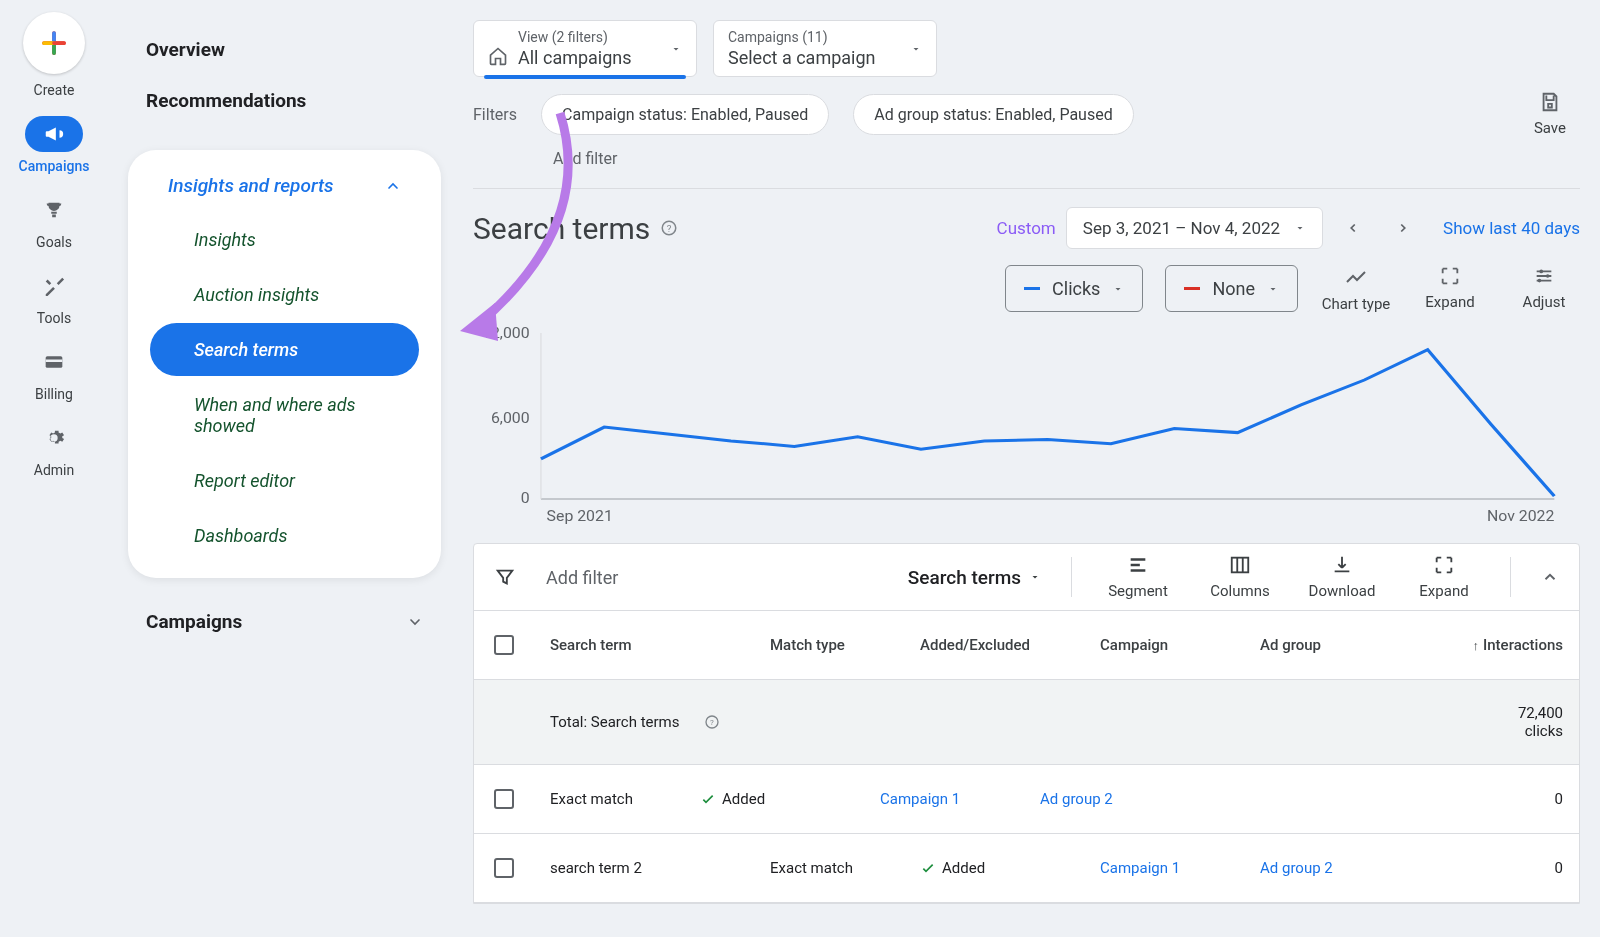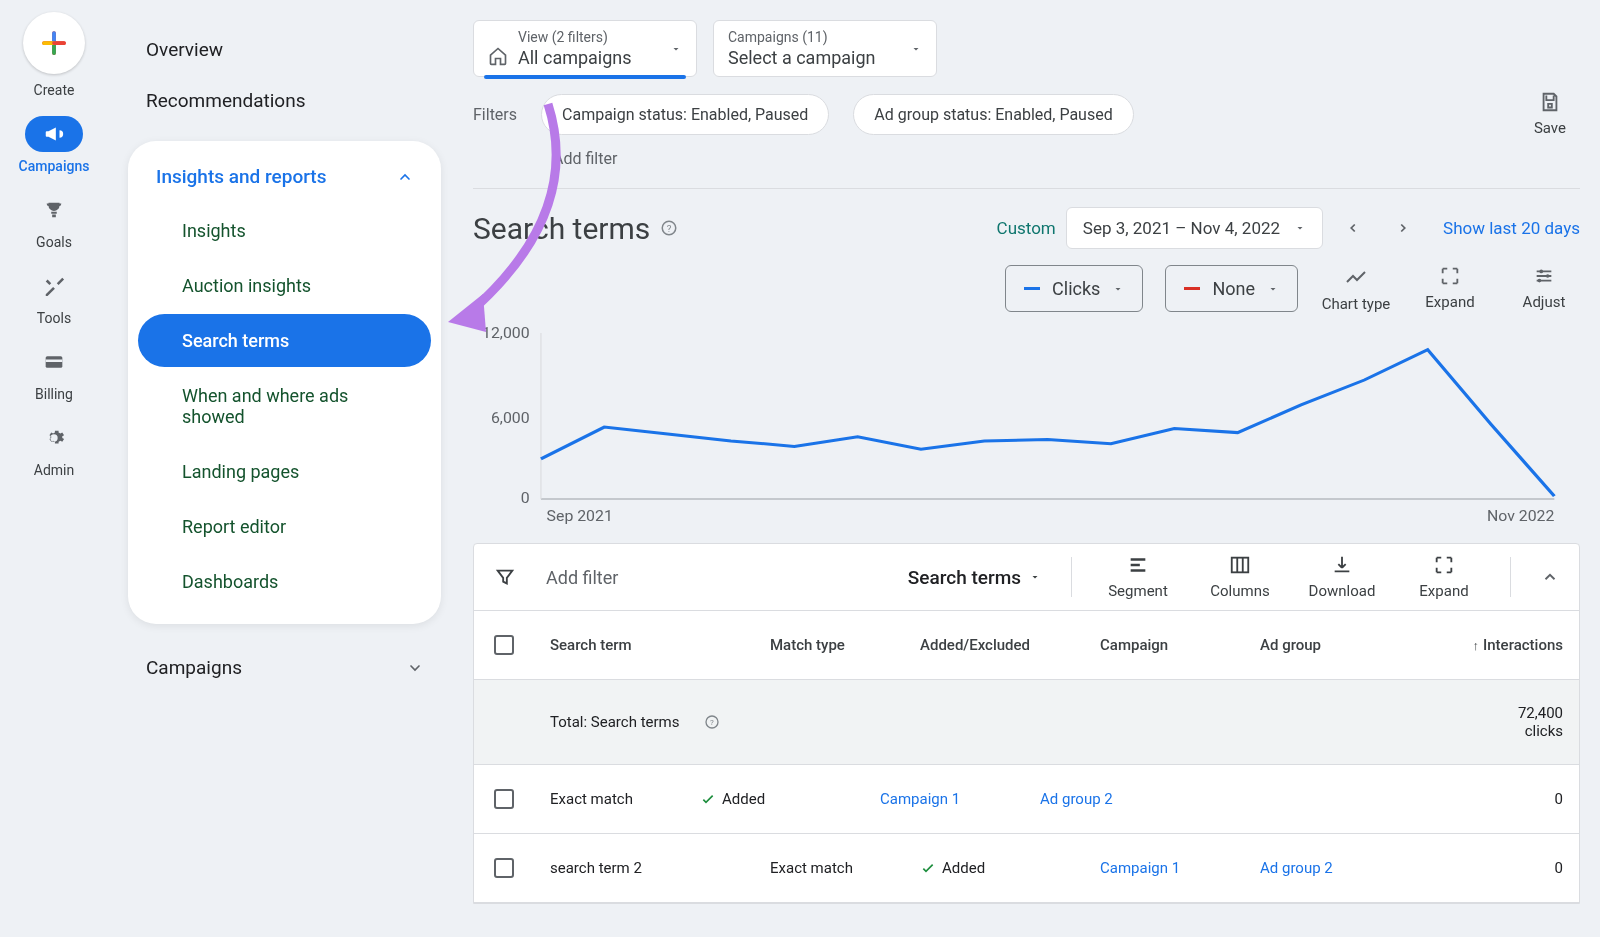--- a/index.html
+++ b/index.html
@@ -7,41 +7,41 @@
 .app { display: flex; height: 937px; width: 1600px; overflow: hidden; }
 .rail { width: 108px; background: #eef1f5; display: flex; flex-direction: column; align-items: center; padding-top: 12px; gap: 18px; }
 .create-btn { width: 62px; height: 62px; border-radius: 50%; background: #fff; display: flex; align-items: center; justify-content: center; box-shadow: 0 1px 3px rgba(0,0,0,0.2); cursor: pointer; }
 .rail-item { display: flex; flex-direction: column; align-items: center; gap: 6px; font-size: 14px; color: #3c4043; cursor: pointer; }
 .rail-item.active .rail-icon-wrap { background: #1a73e8; color: #fff; }
 .rail-item.active { color: #1a73e8; font-weight: 500; }
 .rail-icon-wrap { width: 58px; height: 36px; border-radius: 18px; display: flex; align-items: center; justify-content: center; }
 .rail-icon { color: #5f6368; }
 .rail-item.active .rail-icon { color: #fff; }
 .sidebar { width: 345px; background: #eef1f5; padding: 24px 12px 0 20px; }
-.side-link { display: flex; justify-content: space-between; align-items: center; padding: 14px 18px; font-size: 19px; font-weight: 400; color: #202124; cursor: pointer; border-radius: 8px; }
-.sub-card { background: #fff; border-radius: 28px; padding: 14px 0; margin: 15px 0 18px 0; box-shadow: 0 2px 8px rgba(0,0,0,0.08); position: relative; }
+.side-link { display: flex; justify-content: space-between; align-items: center; padding: 14px 18px; font-size: 19px; font-weight: 700; color: #202124; cursor: pointer; border-radius: 8px; }
+.sub-card { background: #fff; border-radius: 28px; padding: 14px 12px; margin: 24px 0 18px 0; box-shadow: 0 2px 8px rgba(0,0,0,0.08); position: relative; font-style: italic; }
 .sub-head { display: flex; justify-content: space-between; align-items: center; padding: 10px 28px 14px 28px; color: #1a73e8; font-size: 19px; font-weight: 500; cursor: pointer; }
 .sub-item { padding: 16px 28px 16px 44px; font-size: 18px; color: #14532d; cursor: pointer; border-radius: 30px; margin: 2px 10px; }
 .sub-item.selected { background: #1a73e8; color: #fff; font-weight: 500; }
 .main { flex: 1; display: flex; flex-direction: column; background: #eef1f5; position: relative; }
 .topbar { display: flex; align-items: flex-start; gap: 16px; padding: 20px 20px 0 20px; }
 .scope-card { background: #fff; border: 1px solid #dadce0; border-radius: 6px; padding: 8px 14px; display: flex; align-items: center; gap: 10px; cursor: pointer; min-width: 224px; position: relative; }
 .scope-card.active::after { content: ""; position: absolute; left: 10px; right: 10px; bottom: -3px; height: 4px; background: #1a73e8; border-radius: 2px; }
 .scope-top { font-size: 14px; color: #5f6368; }
 .scope-bot { font-size: 18px; color: #3c4043; margin-top: 2px; }
 .scope-col { display: flex; flex-direction: column; }
 .filters-row { display: flex; align-items: center; padding: 14px 20px 0 20px; gap: 24px; }
 .filters-label { color: #5f6368; font-size: 16px; }
 .chip { border: 1px solid #dadce0; background: #fff; border-radius: 22px; padding: 10px 20px; font-size: 16px; color: #3c4043; }
 .add-filter-inline { color: #5f6368; font-size: 16px; padding: 0 0 12px 100px; margin-top: 12px; cursor: pointer; }
 .save-col { margin-left: auto; display: flex; flex-direction: column; align-items: center; gap: 6px; color: #3c4043; font-size: 15px; cursor: pointer; padding-right: 14px; }
 .divider { height: 1px; background: #dadce0; margin: 8px 20px 0 20px; }
 .title-row { display: flex; align-items: center; padding: 18px 20px 0 20px; gap: 10px; }
 .page-title { font-size: 30px; font-weight: 400; color: #3c4043; }
-.custom-lbl { color: #0f766e; font-size: 17px; margin-left: auto; }
+.custom-lbl { color: #8b5cf6; font-size: 17px; margin-left: auto; }
 .date-pick { border: 1px solid #dadce0; background: #fff; border-radius: 6px; padding: 10px 16px; display: flex; align-items: center; gap: 14px; font-size: 17px; color: #3c4043; cursor: pointer; }
 .nav-arrow { width: 40px; height: 40px; display: flex; align-items: center; justify-content: center; cursor: pointer; color: #5f6368; }
 .link-blue { color: #1a73e8; font-size: 17px; cursor: pointer; margin-left: 10px; }
 .metric-row { display: flex; align-items: flex-start; padding: 16px 20px 0 20px; gap: 22px; justify-content: flex-end; }
 .metric-box { border: 1px solid #80868b; border-radius: 6px; padding: 12px 18px; display: flex; align-items: center; gap: 12px; font-size: 18px; color: #3c4043; cursor: pointer; }
 .metric-swatch { width: 16px; height: 3px; display: inline-block; }
 .tool-col { display: flex; flex-direction: column; align-items: center; gap: 6px; color: #3c4043; font-size: 15px; cursor: pointer; min-width: 72px; }
 .chart-area { padding: 10px 40px 0 20px; }
 .chart-svg { width: 100%; height: 210px; }
 .axis-text { font-size: 14px; fill: #5f6368; }
@@ -144,21 +144,20 @@
       <div class="sub-item"><span>Insights</span></div>
       <div class="sub-item"><span>Auction insights</span></div>
       <div style="position:relative;">
         <div class="sub-item selected"><span>Search terms</span></div>
         <svg class="arrow-anno" width="150" height="250" viewBox="0 0 150 250" style="left:300px;top:-220px;">
           <path d="M 120 10 Q 155 120 40 220" stroke="#b87ae8" stroke-width="9" fill="none"></path>
           <path d="M 55 200 L 20 228 L 58 238 Z" fill="#b87ae8"></path>
         </svg>
       </div>
       <div class="sub-item"><span>When and where ads showed</span></div>
-      <div class="sub-item"><span>Landing pages</span></div>
       <div class="sub-item"><span>Report editor</span></div>
       <div class="sub-item"><span>Dashboards</span></div>
     </div>
     <div class="side-link">
       <span>Campaigns</span>
       <svg width="16" height="16" viewBox="0 0 24 24">
           <path d="M6 9l6 6 6-6" stroke="#5f6368" stroke-width="2.5" fill="none" stroke-linecap="round"></path>
         </svg>
     </div>
   </div>
@@ -219,21 +218,21 @@
       <div class="nav-arrow">
           <svg width="14" height="14" viewBox="0 0 24 24">
             <path d="M15 6l-6 6 6 6" stroke="#5f6368" stroke-width="3" fill="none"></path>
           </svg>
         </div>
       <div class="nav-arrow">
           <svg width="14" height="14" viewBox="0 0 24 24">
             <path d="M9 6l6 6-6 6" stroke="#5f6368" stroke-width="3" fill="none"></path>
           </svg>
         </div>
-      <span class="link-blue">Show last 20 days</span>
+      <span class="link-blue">Show last 40 days</span>
     </div>
 
     <div class="metric-row">
       <div class="metric-box">
         <span class="metric-swatch" style="background:#1a73e8;"></span>
         <span>Clicks</span>
         <svg width="12" height="12" viewBox="0 0 24 24">
             <path d="M7 10l5 5 5-5z" fill="#5f6368"></path>
           </svg>
       </div>

